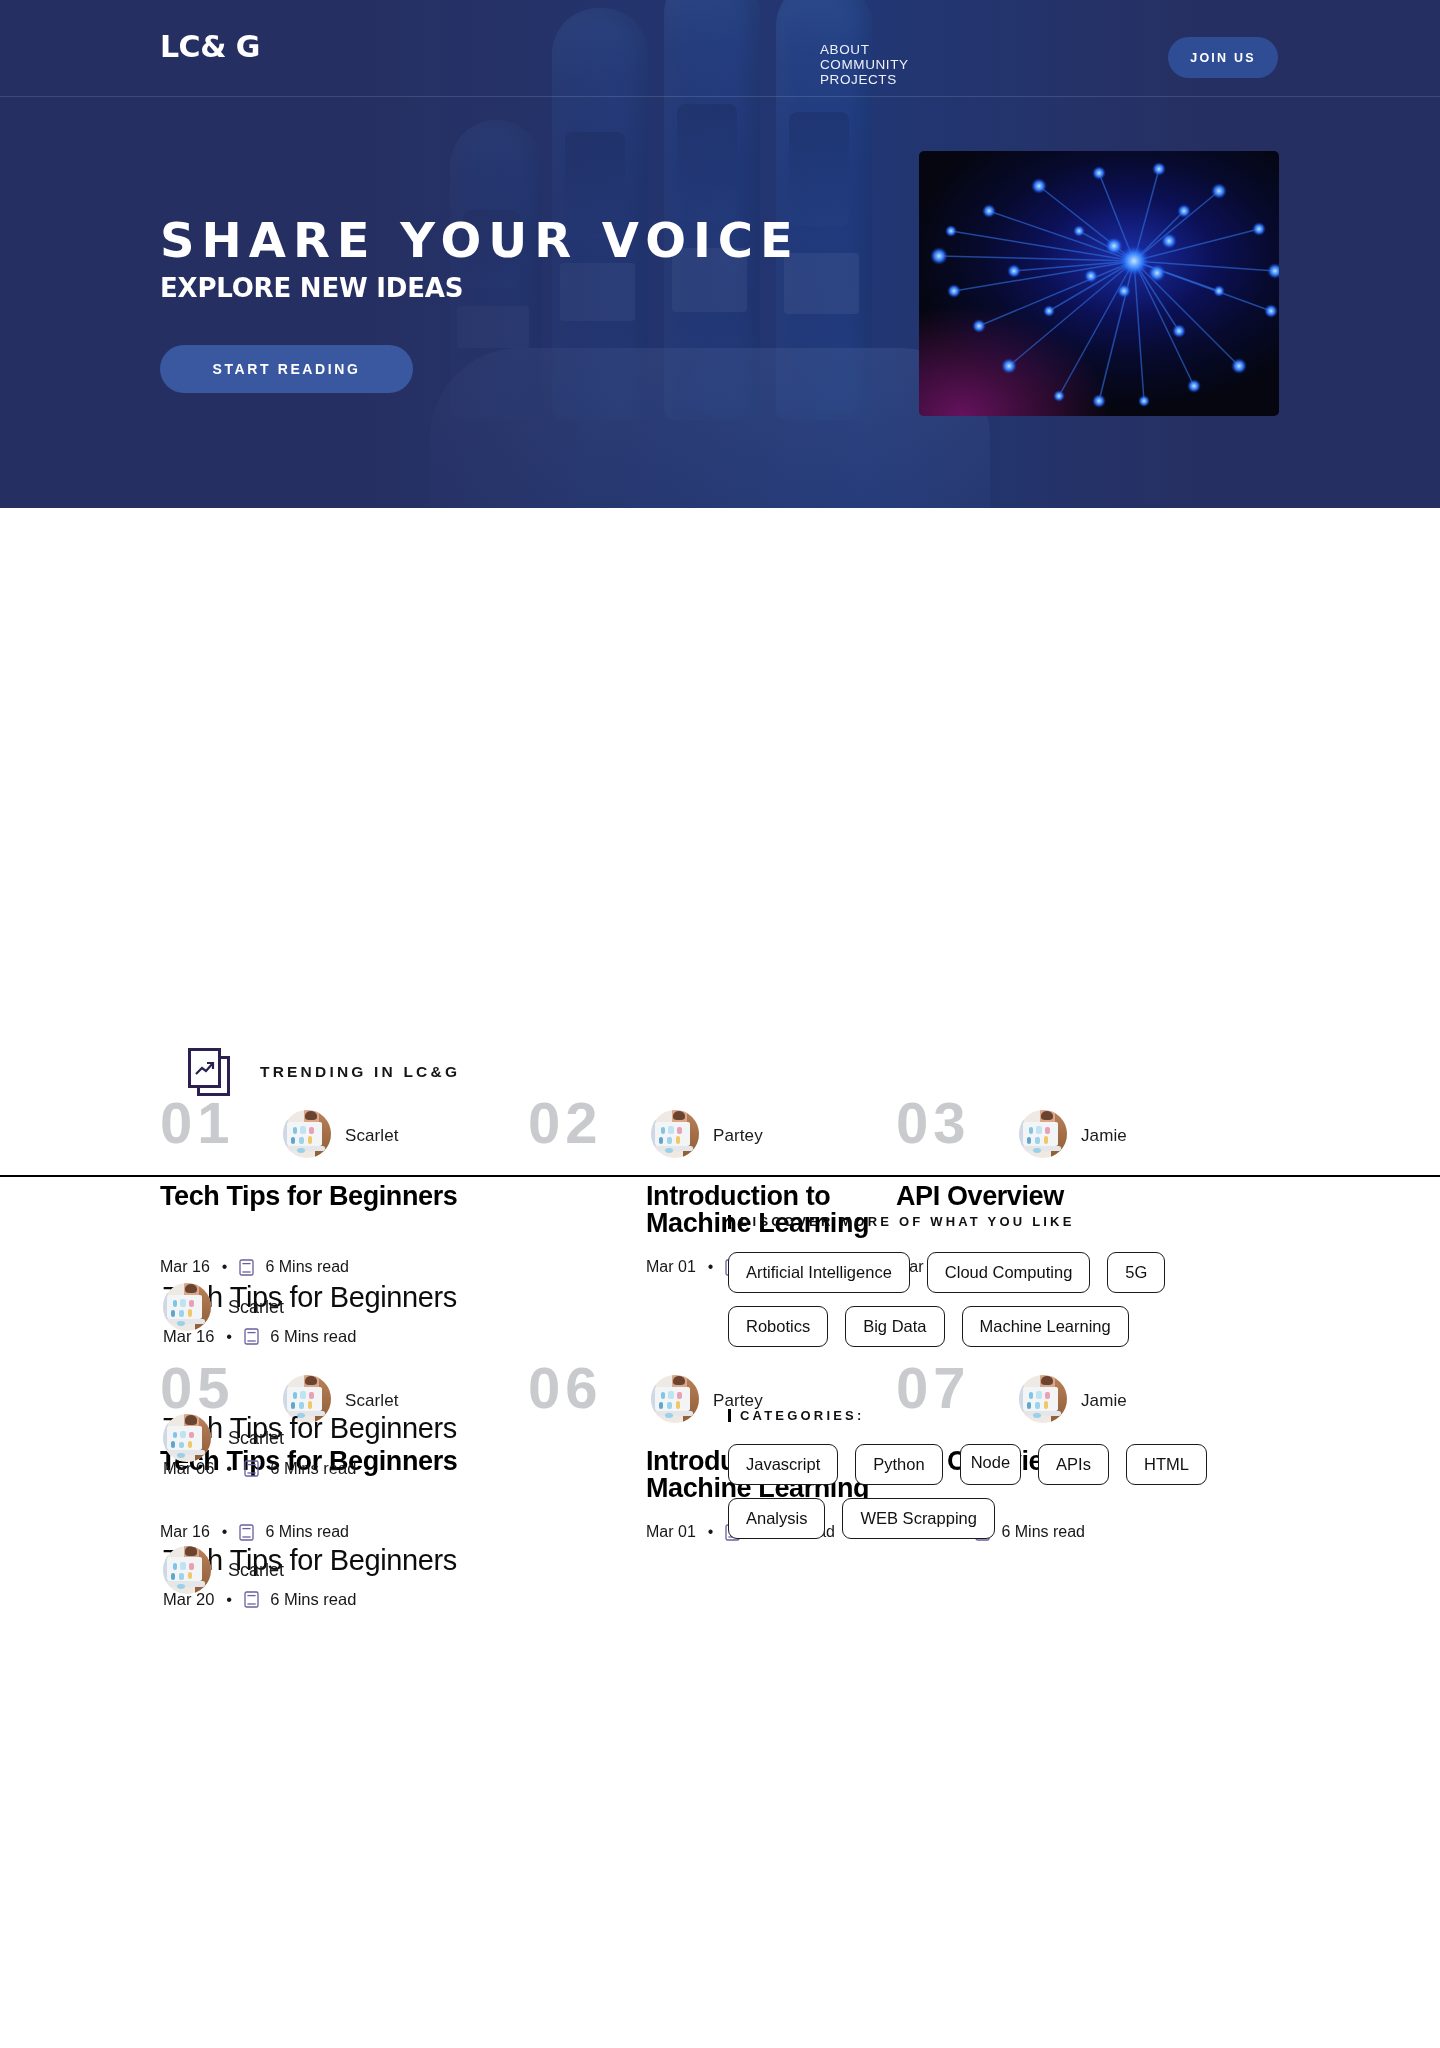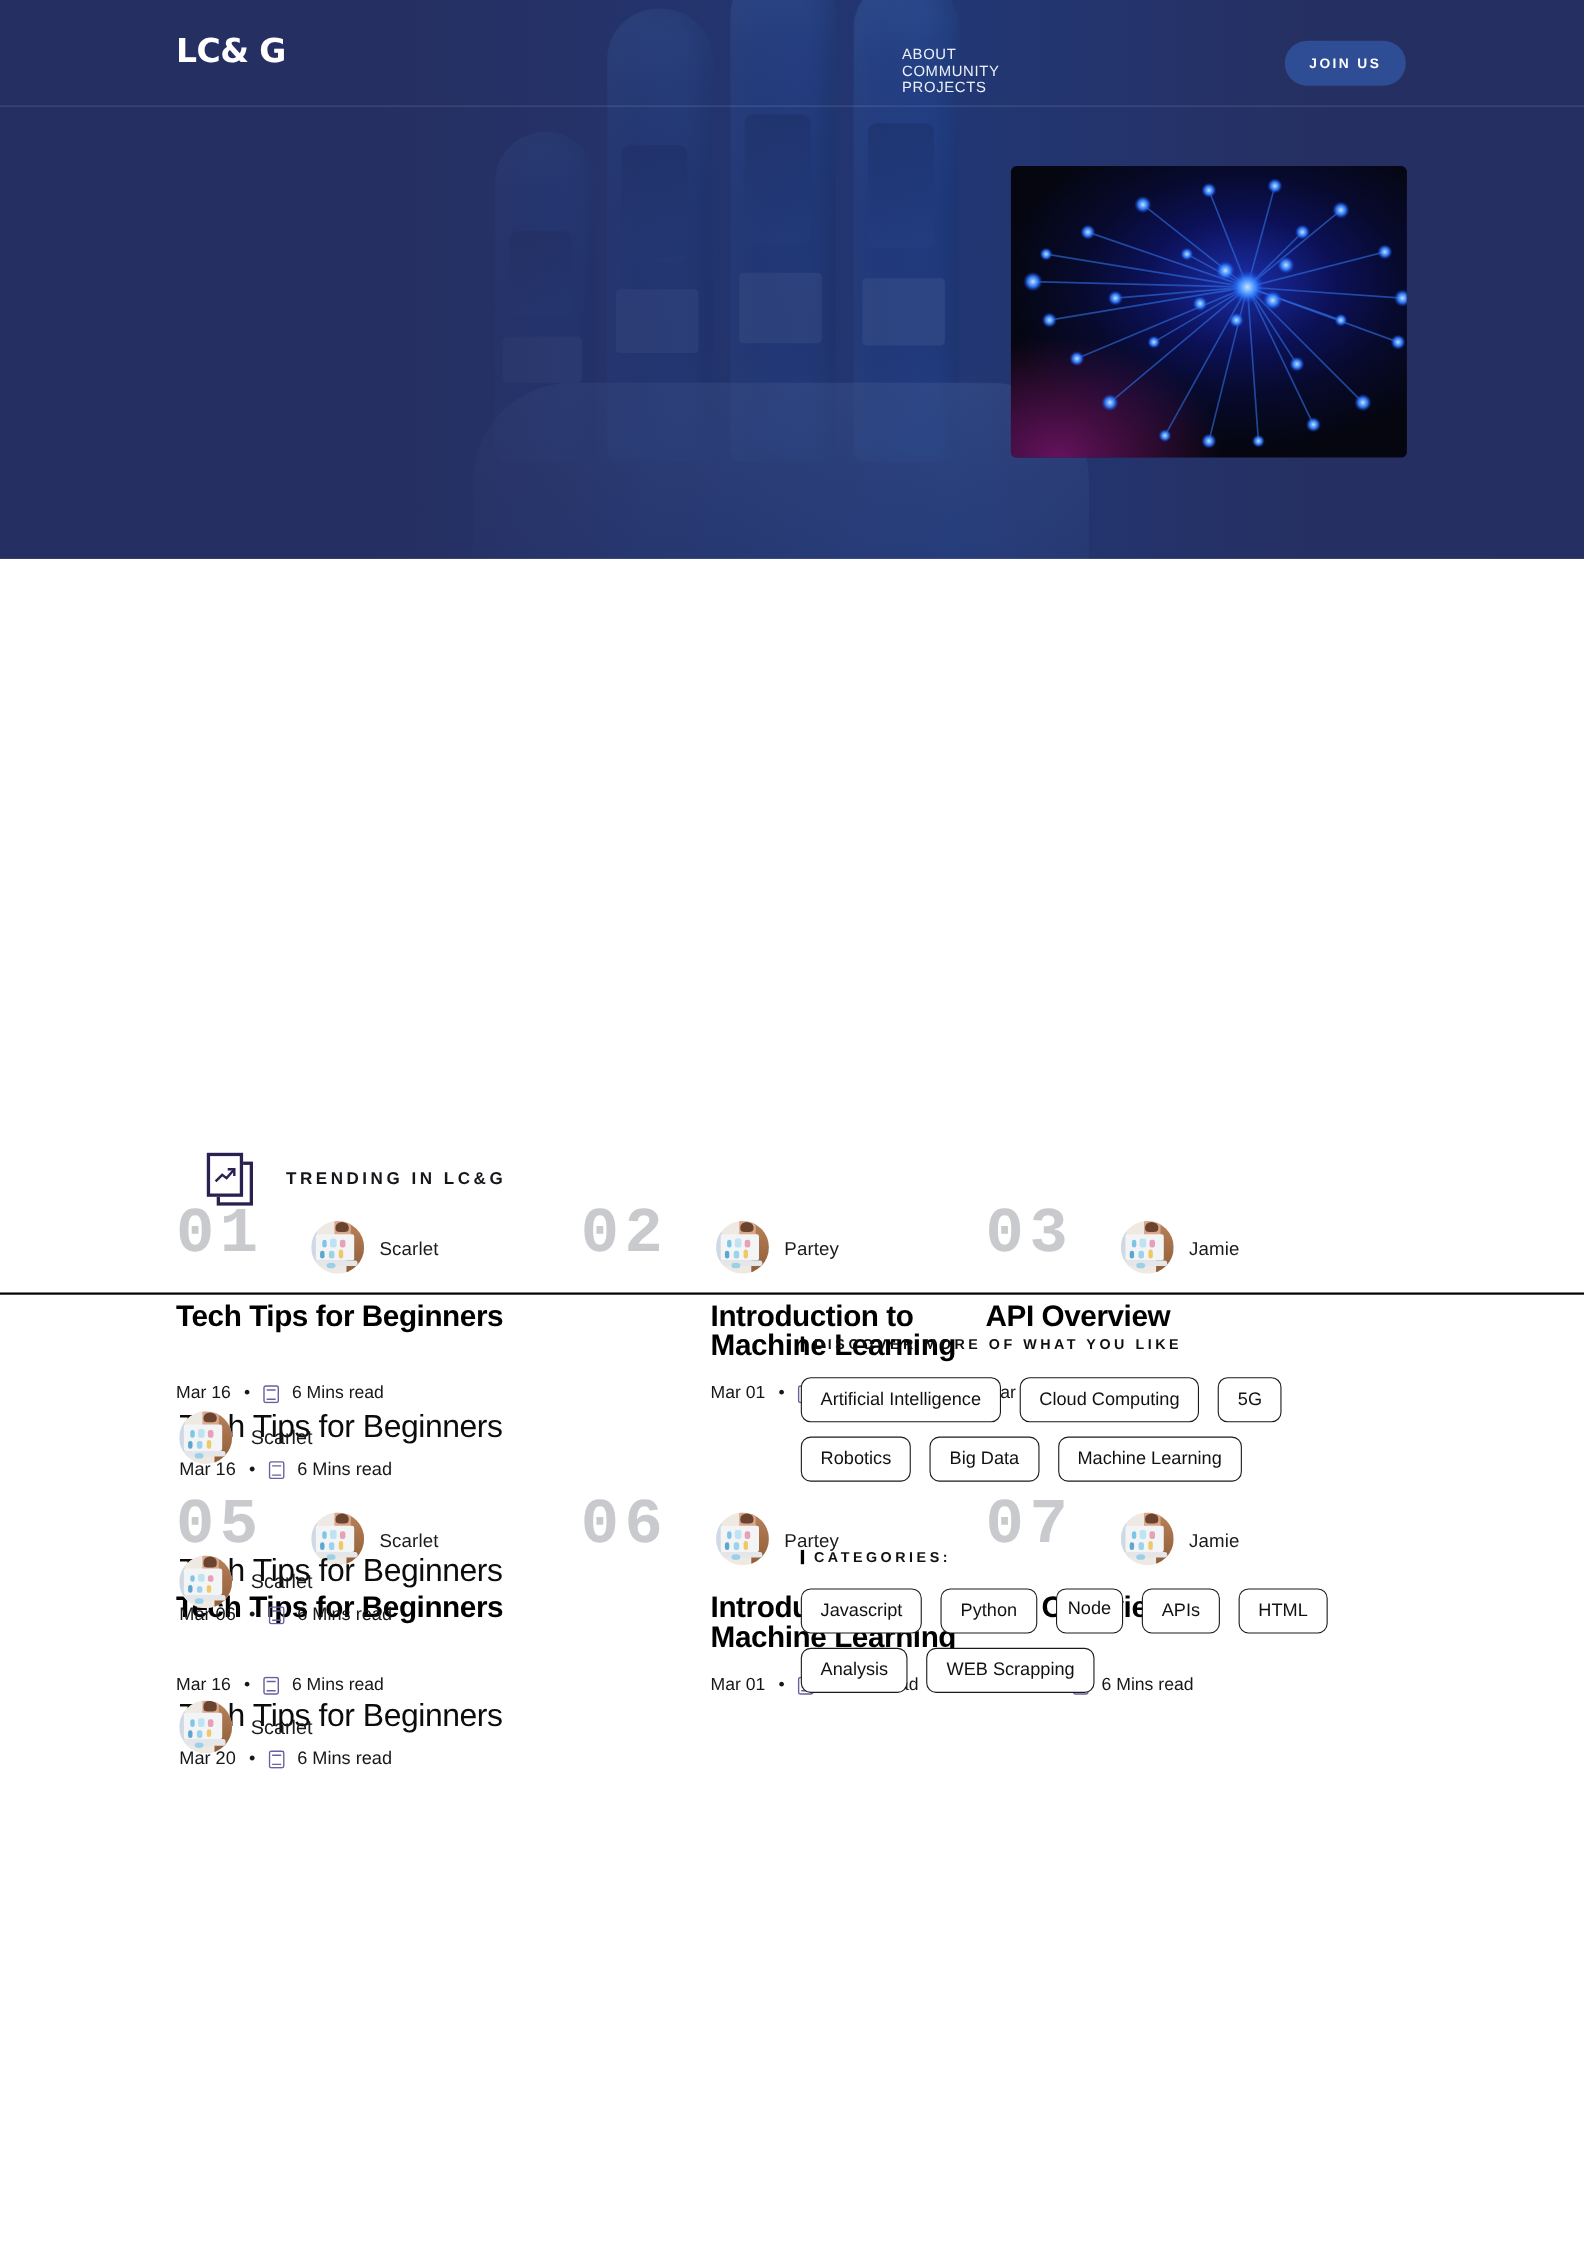--- a/index.html
+++ b/index.html
@@ -139,21 +139,21 @@
     position:absolute; left:160px; top:600px;
     width:1120px;
     display:grid; grid-template-columns: 368px 368px 368px;
     row-gap: 57px;
   }
   .tcard { position:relative; height:208px; }
   .tnum {
     position:absolute; left:0; top:-14px;
     font-size:58px; font-weight:700; color:#c9cace;
     letter-spacing:5px; line-height:1;
-    font-family:Liberation Mono, monospace;
+    font-family:Liberation Sans, sans-serif;
   }
   .tavatar {
     position:absolute; left:123px; top:2px;
     width:48px; height:48px; border-radius:50%;
     overflow:hidden;
   }
   .tauthor {
     position:absolute; left:185px; top:18px;
     font-size:17px; color:#1a1a1a; letter-spacing:0.1px;
   }
@@ -237,20 +237,25 @@
     <div class="topbar">
       <div class="logo">LC&amp; G</div>
       <nav class="nav">
         <a href="#">ABOUT</a>
         <a href="#">COMMUNITY</a>
         <a href="#">PROJECTS</a>
       </nav>
       <button class="join-btn">JOIN US</button>
     </div>
 
+    <div class="hero-content">
+      <div class="hero-title">SHARE YOUR VOICE</div>
+      <div class="hero-sub">EXPLORE NEW IDEAS</div>
+      <button class="cta-btn">START READING</button>
+    </div>
 
     <div class="hero-pic">
       <div class="magenta"></div>
       <svg class="fiber" viewBox="0 0 360 265" preserveAspectRatio="none">
         <defs>
           <radialGradient id="glow">
               <stop offset="0%" stop-color="#bfe6ff"></stop>
               <stop offset="55%" stop-color="#2f7dff" stop-opacity=".9"></stop>
               <stop offset="100%" stop-color="#1030c0" stop-opacity="0"></stop>
             </radialGradient>

